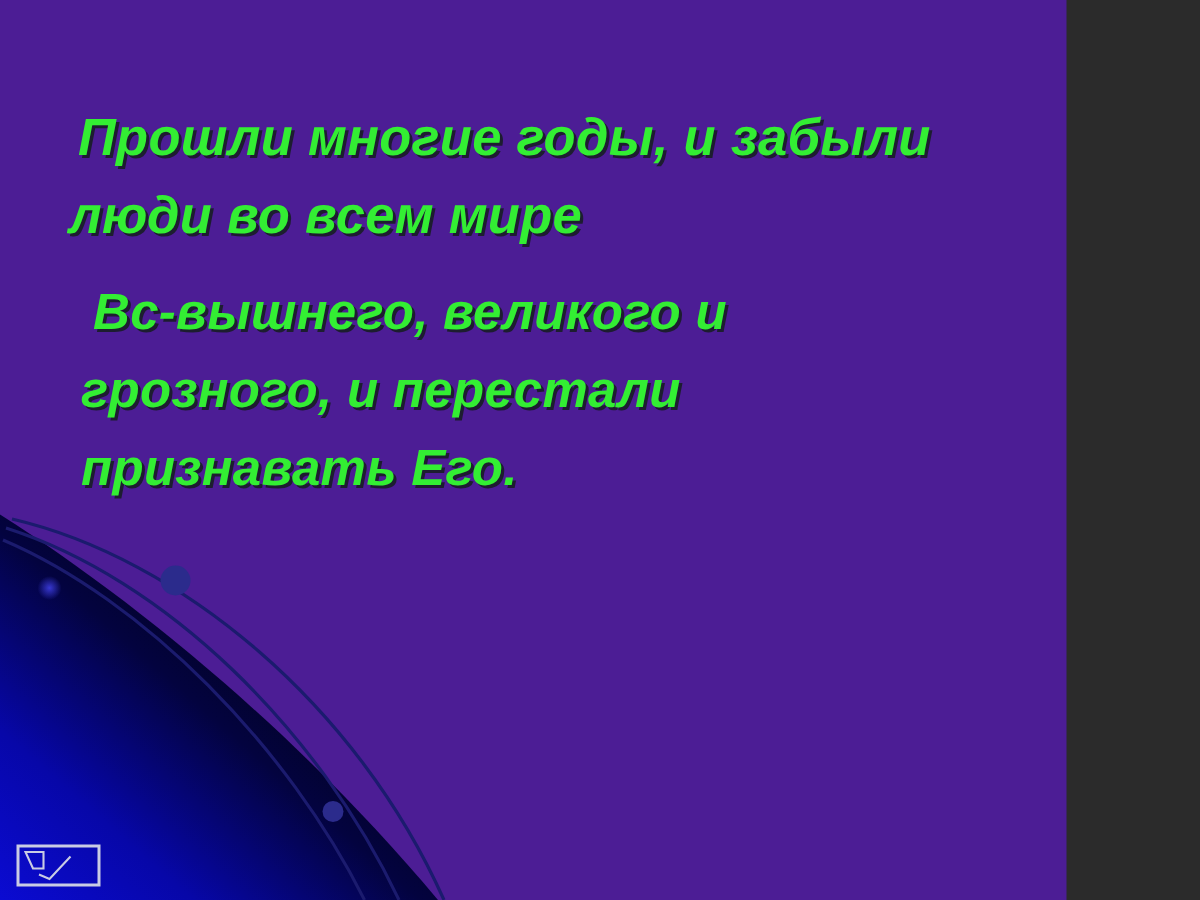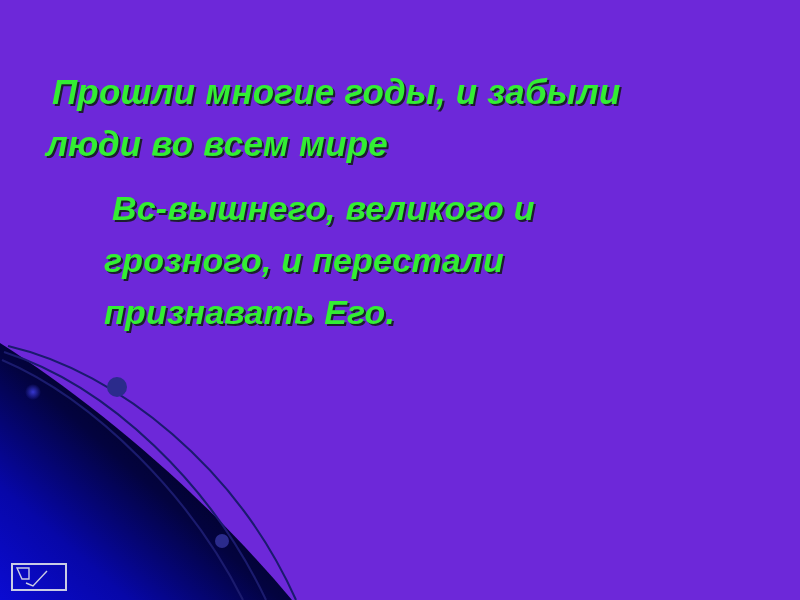--- a/index.html
+++ b/index.html
@@ -2,24 +2,24 @@
 <html><head>
 <meta charset="utf-8">
 <style>
   html, body {
     margin: 0;
     padding: 0;
     background: #2b2b2b;
   }
   #slide {
     position: relative;
-    width: 800px;
+    width: 711px;
     height: 600px;
     overflow: hidden;
-    background: #6d28d9;
+    background: #4c1d95;
     font-family: "Liberation Sans", sans-serif;
   }
 
   
   #decor {
     position: absolute;
     left: 0;
     top: 0;
     width: 800px;
     height: 600px;
@@ -44,21 +44,21 @@
   }
   #para-1 {
     font-size: 35px;
     line-height: 52px;
     padding: 66px 92px 0 46px;
     text-indent: 6px;
   }
   #para-2 {
     font-size: 34px;
     line-height: 52px;
-    padding: 12px 250px 0 104px;
+    padding: 12px 250px 0 54px;
     text-indent: 8px;
   }
 
   
   #logo-badge {
     position: absolute;
     left: 11px;
     top: 563px;
     width: 56px;
     height: 28px;

